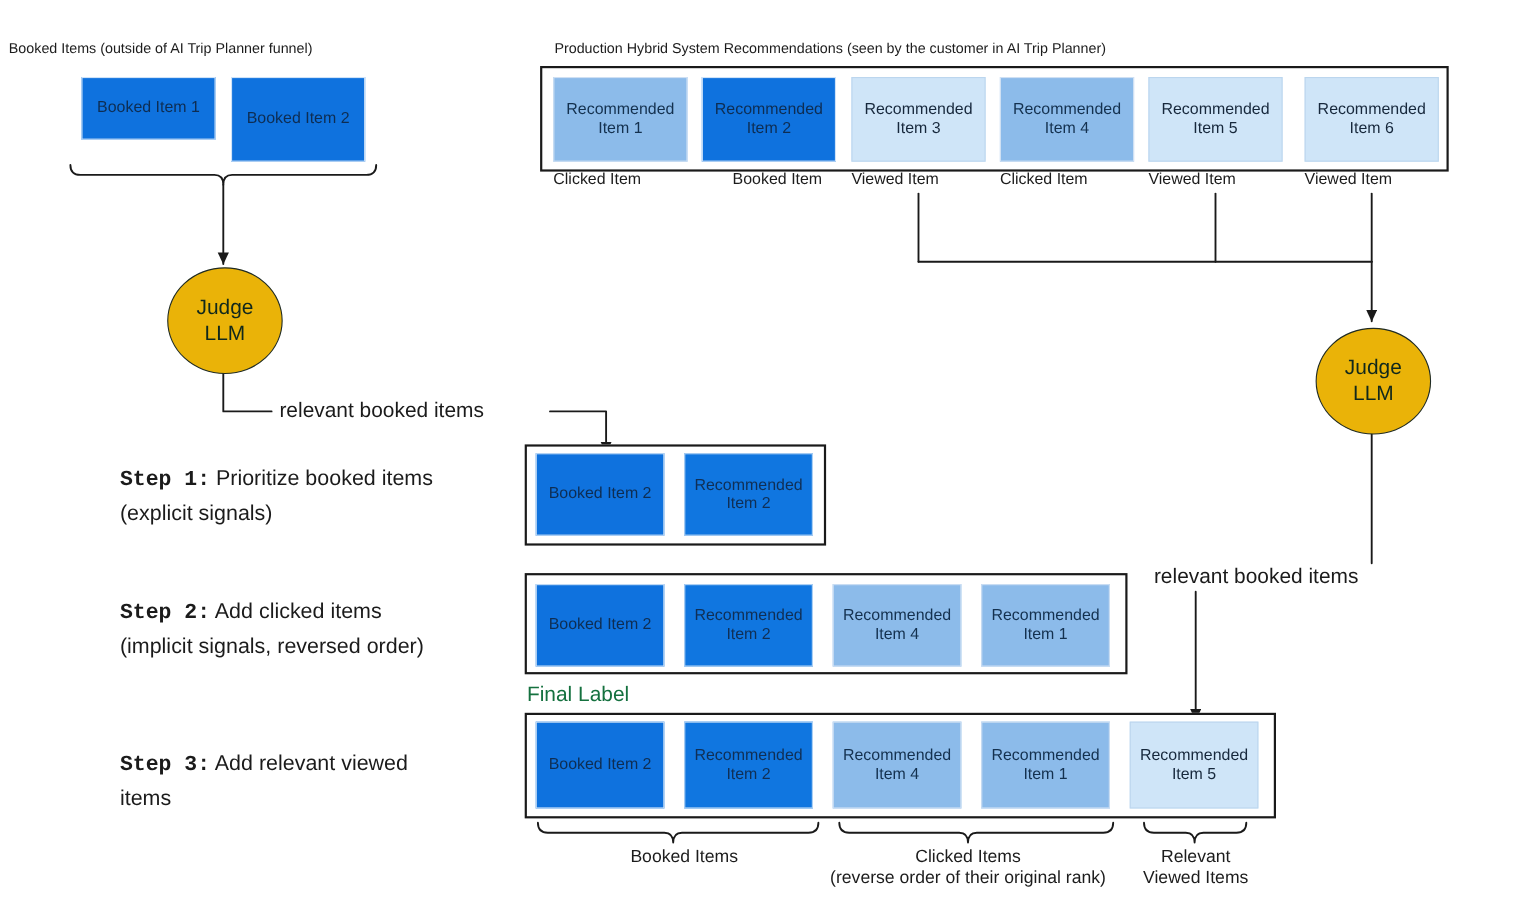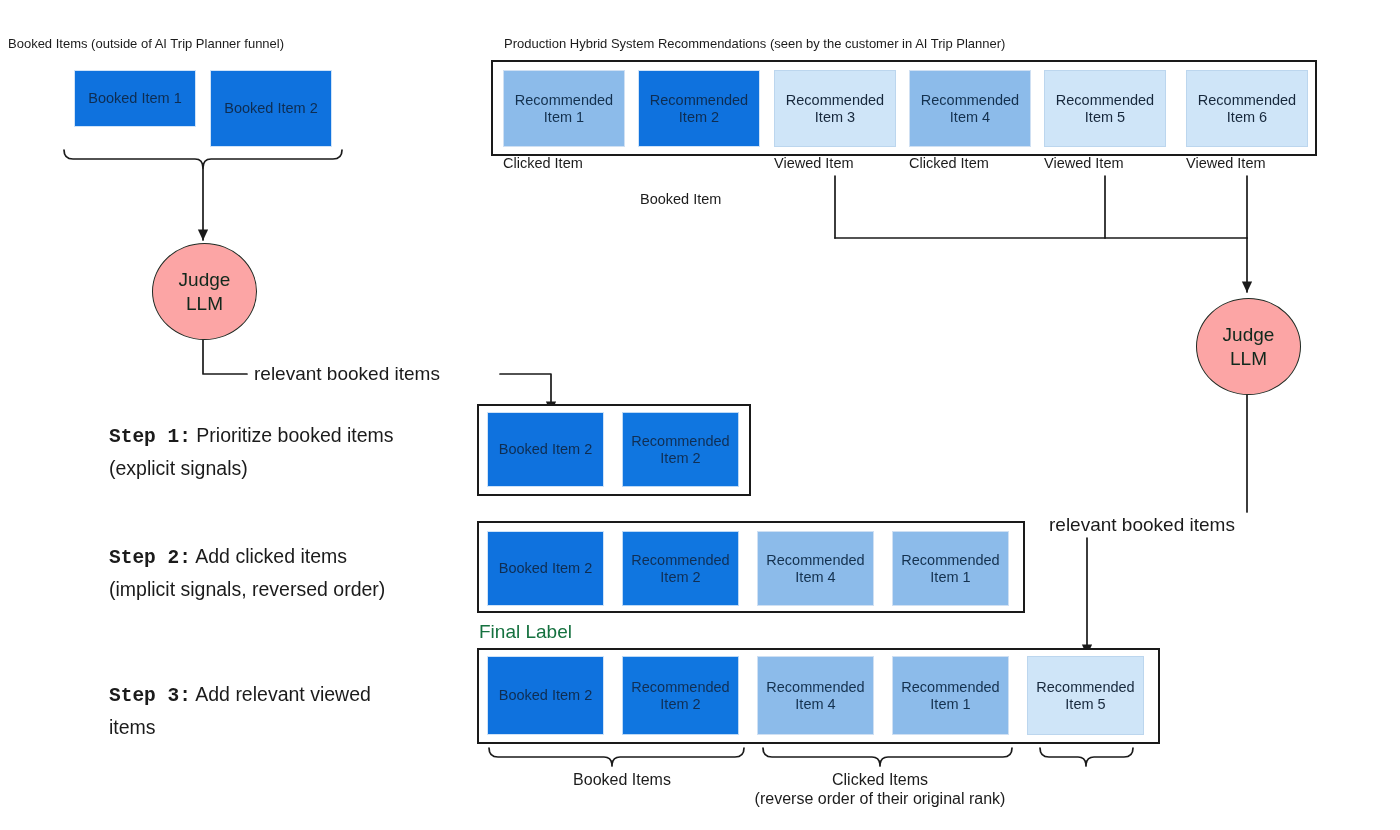--- a/index.html
+++ b/index.html
@@ -38,21 +38,21 @@
 
   
   .cap{
     position:absolute;font-size:14.5px;line-height:17px;
     text-align:left;color:#1c1c1c;white-space:nowrap;
   }
 
   
   .judge{
     position:absolute;border-radius:50%;
-    background:#fca5a5;border:1.6px solid #1f2b24;
+    background:#eab308;border:1.6px solid #1f2b24;
     display:flex;flex-direction:column;align-items:center;justify-content:center;
     font-size:19px;line-height:24px;color:#11281c;
   }
 
   
   .step{
     position:absolute;font-size:19.5px;line-height:31px;color:#1b1b1b;
   }
   .step b{font-weight:bold;font-family:Liberation Mono, monospace;}
 
@@ -124,21 +124,21 @@
   <div class="tile viewed" style="left:774px;top:70px;width:122px;height:77px;">Recommended
 Item 3</div>
   <div class="tile clicked" style="left:909px;top:70px;width:122px;height:77px;">Recommended
 Item 4</div>
   <div class="tile viewed" style="left:1044px;top:70px;width:122px;height:77px;">Recommended
 Item 5</div>
   <div class="tile viewed" style="left:1186px;top:70px;width:122px;height:77px;">Recommended
 Item 6</div>
 
   <div class="cap" style="left:503px;top:155px;width:122px;">Clicked Item</div>
-  <div class="cap" style="left:640px;top:155px;width:122px;margin-top:36px;">Booked Item</div>
+  <div class="cap" style="left:666px;top:155px;width:122px;">Booked Item</div>
   <div class="cap" style="left:774px;top:155px;width:122px;">Viewed Item</div>
   <div class="cap" style="left:909px;top:155px;width:122px;">Clicked Item</div>
   <div class="cap" style="left:1044px;top:155px;width:122px;">Viewed Item</div>
   <div class="cap" style="left:1186px;top:155px;width:122px;">Viewed Item</div>
 
   <div class="judge" style="left:152px;top:243px;width:103px;height:95px;">
     <span>Judge</span>
     <span>LLM</span>
   </div>
 
@@ -188,14 +188,16 @@
   <div class="tile clicked" style="left:757px;top:656px;width:117px;height:79px;">Recommended
 Item 4</div>
   <div class="tile clicked" style="left:892px;top:656px;width:117px;height:79px;">Recommended
 Item 1</div>
   <div class="tile viewed" style="left:1027px;top:656px;width:117px;height:79px;">Recommended
 Item 5</div>
 
   <div class="bracket-label" style="left:502px;top:770px;width:240px;">Booked Items</div>
   <div class="bracket-label" style="left:740px;top:770px;width:280px;">Clicked Items
 (reverse order of their original rank)</div>
+  <div class="bracket-label" style="left:1022px;top:770px;width:130px;">Relevant
+Viewed Items</div>
 
 </div>
 
 </body></html>

